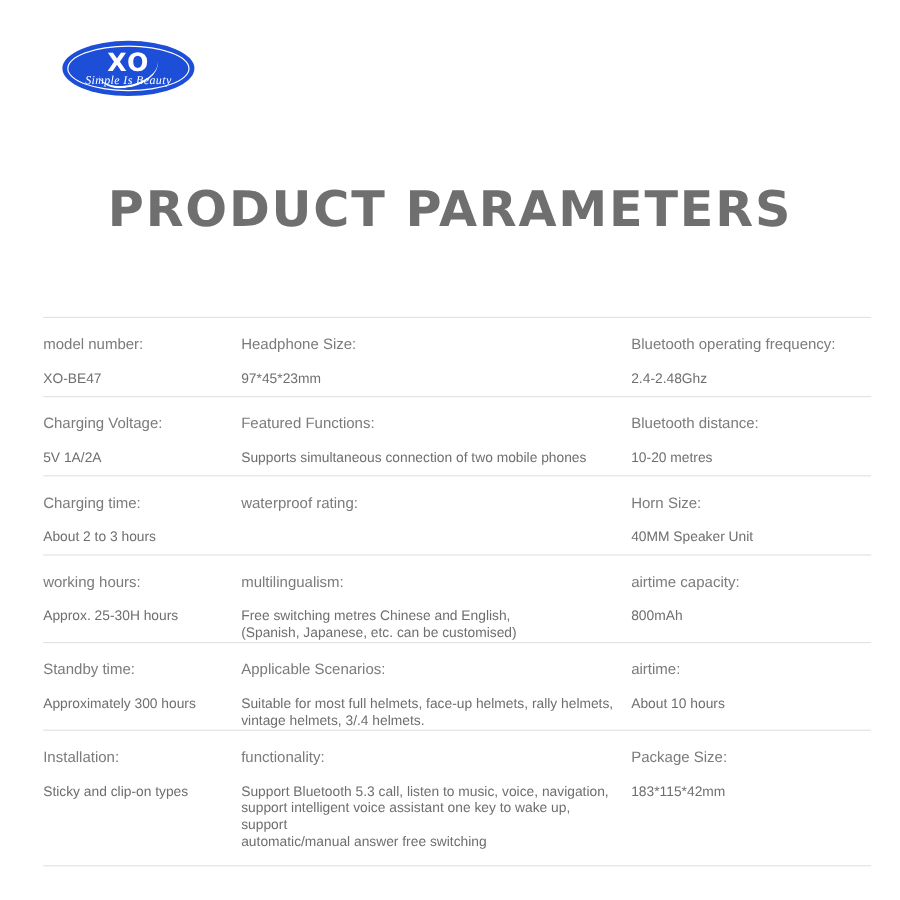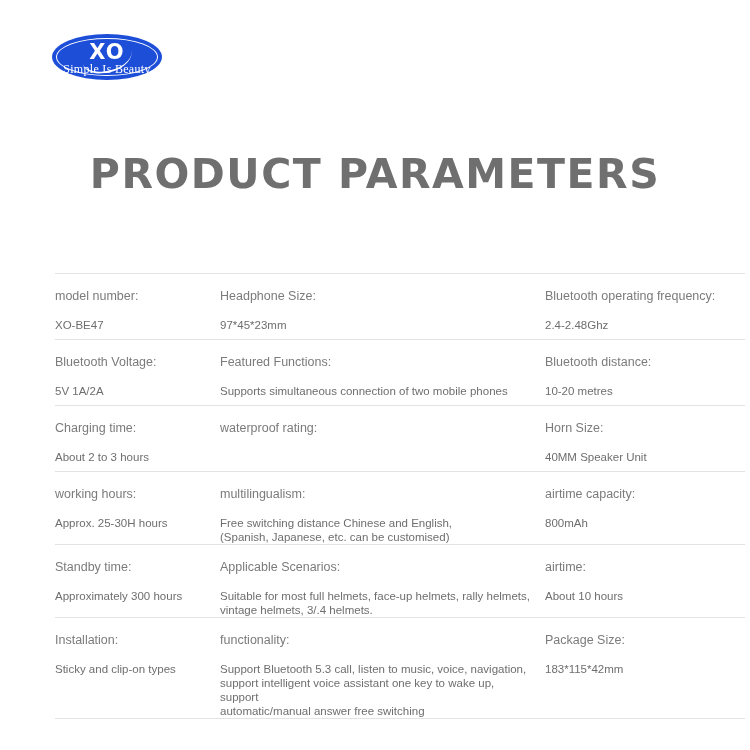--- a/index.html
+++ b/index.html
@@ -61,21 +61,22 @@
     letter-spacing: 1px;
     color: #ffffff;
   }
   .logo-tag {
     position: absolute;
     left: 0;
     top: 28px;
     width: 110px;
     text-align: center;
     font-family: "Liberation Serif", serif;
-    font-size: 12px;
+    font-style: italic;
+    font-size: 10px;
     color: #ffffff;
     letter-spacing: 0.3px;
   }
   .logo-swoosh {
     position: absolute;
     left: 30px;
     top: 7px;
     width: 50px;
     height: 30px;
     border-bottom: 2px solid #ffffff;
@@ -94,36 +95,35 @@
     font-family: "DejaVu Sans", sans-serif;
     font-weight: bold;
     font-size: 41px;
     letter-spacing: 1.5px;
     color: #6f6f6f;
   }
 
   
   .specs {
     position: absolute;
-    left: 55px;
+    left: 36px;
     top: 264px;
     width: 690px;
-    margin-top: 9px;
   }
   .spec-row {
     display: flex;
     border-top: 1px solid #e3e3e3;
     min-height: 66px;
     padding-top: 14px;
     box-sizing: border-box;
   }
   .spec-row.last {
     border-bottom: 1px solid #e3e3e3;
     min-height: 72px;
-    padding-bottom: 0;
+    padding-bottom: 12px;
   }
   .cell {
     box-sizing: border-box;
     padding-right: 12px;
   }
   .cell.c1 { width: 165px; }
   .cell.c2 { width: 325px; }
   .cell.c3 { width: 200px; }
   .cell-label {
     font-size: 12.5px;
@@ -175,21 +175,21 @@
       <div class="cell c3">
         <div class="cell-label">Bluetooth operating frequency:</div>
         <div class="cell-value">
           <span>2.4-2.48Ghz</span>
         </div>
       </div>
     </div>
 
     <div class="spec-row">
       <div class="cell c1">
-        <div class="cell-label">Bluetooth Voltage:</div>
+        <div class="cell-label">Charging Voltage:</div>
         <div class="cell-value">
           <span>5V 1A/2A</span>
         </div>
       </div>
       <div class="cell c2">
         <div class="cell-label">Featured Functions:</div>
         <div class="cell-value">
           <span>Supports simultaneous connection of two mobile phones</span>
         </div>
       </div>
@@ -222,21 +222,21 @@
     <div class="spec-row">
       <div class="cell c1">
         <div class="cell-label">working hours:</div>
         <div class="cell-value">
           <span>Approx. 25-30H hours</span>
         </div>
       </div>
       <div class="cell c2">
         <div class="cell-label">multilingualism:</div>
         <div class="cell-value">
-          <span>Free switching distance Chinese and English,</span>
+          <span>Free switching metres Chinese and English,</span>
           <span>(Spanish, Japanese, etc. can be customised)</span>
         </div>
       </div>
       <div class="cell c3">
         <div class="cell-label">airtime capacity:</div>
         <div class="cell-value">
           <span>800mAh</span>
         </div>
       </div>
     </div>

